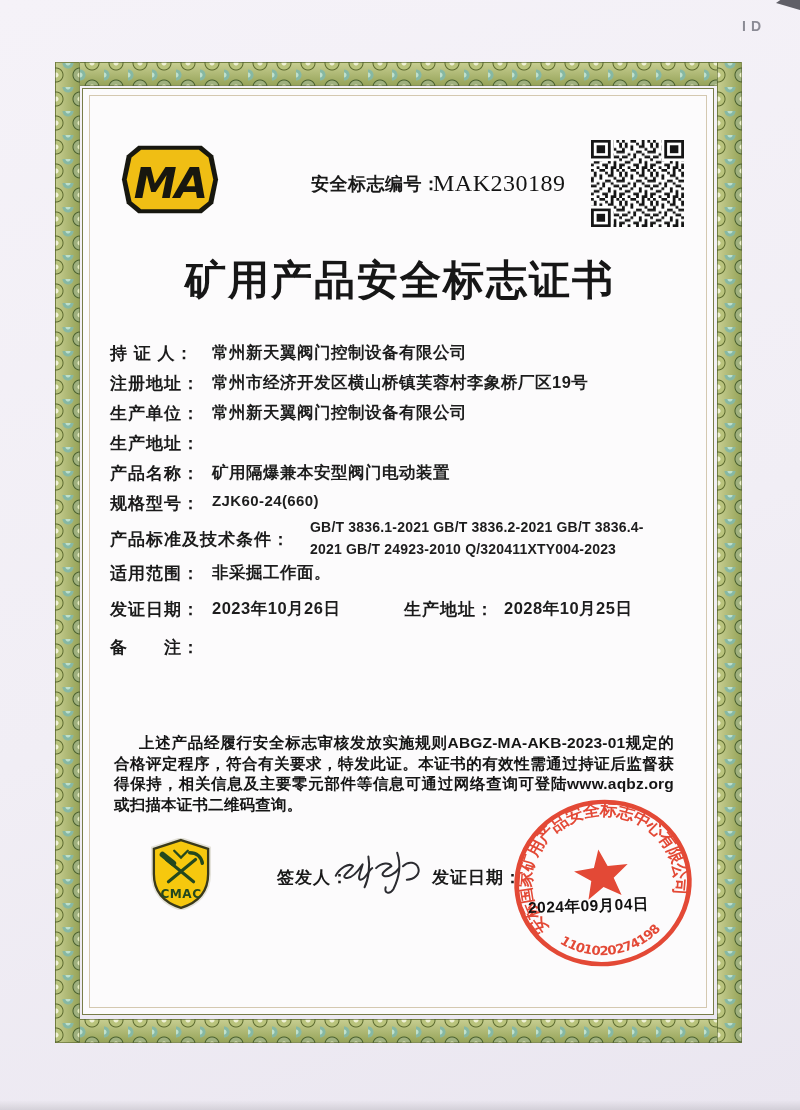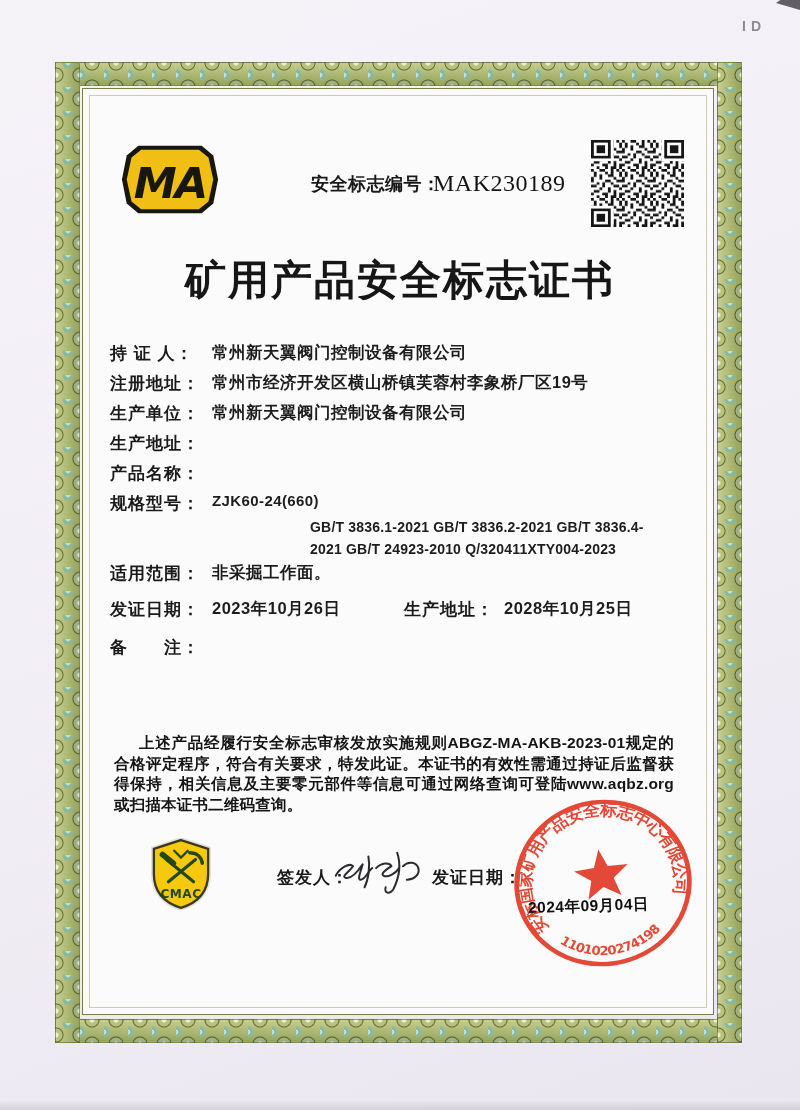--- a/index.html
+++ b/index.html
@@ -129,24 +129,26 @@
 
   <span class="lbl" style="top:372px">注册地址：</span>
   <span class="val" style="top:372px">常州市经济开发区横山桥镇芙蓉村李象桥厂区19号</span>
 
   <span class="lbl" style="top:402px">生产单位：</span>
   <span class="val" style="top:402px">常州新天翼阀门控制设备有限公司</span>
 
   <span class="lbl" style="top:432px">生产地址：</span>
 
   <span class="lbl" style="top:462px">产品名称：</span>
+  <span class="val" style="top:462px">矿用隔爆兼本安型阀门电动装置</span>
 
   <span class="lbl" style="top:492px">规格型号：</span>
   <span class="val val-model" style="top:492px">ZJK60-24(660)</span>
 
+  <span class="lbl" style="top:528px">产品标准及技术条件：</span>
   <span class="val val-std">GB/T 3836.1-2021 GB/T 3836.2-2021 GB/T 3836.4-
 2021 GB/T 24923-2010 Q/320411XTY004-2023</span>
 
   <span class="lbl" style="top:562px">适用范围：</span>
   <span class="val" style="top:562px">非采掘工作面。</span>
 
   <span class="lbl" style="top:598px">发证日期：</span>
   <span class="val" style="top:598px">2023年10月26日</span>
   <span class="lbl" style="left:404px;top:598px">生产地址：</span>
   <span class="val" style="left:504px;top:598px">2028年10月25日</span>

